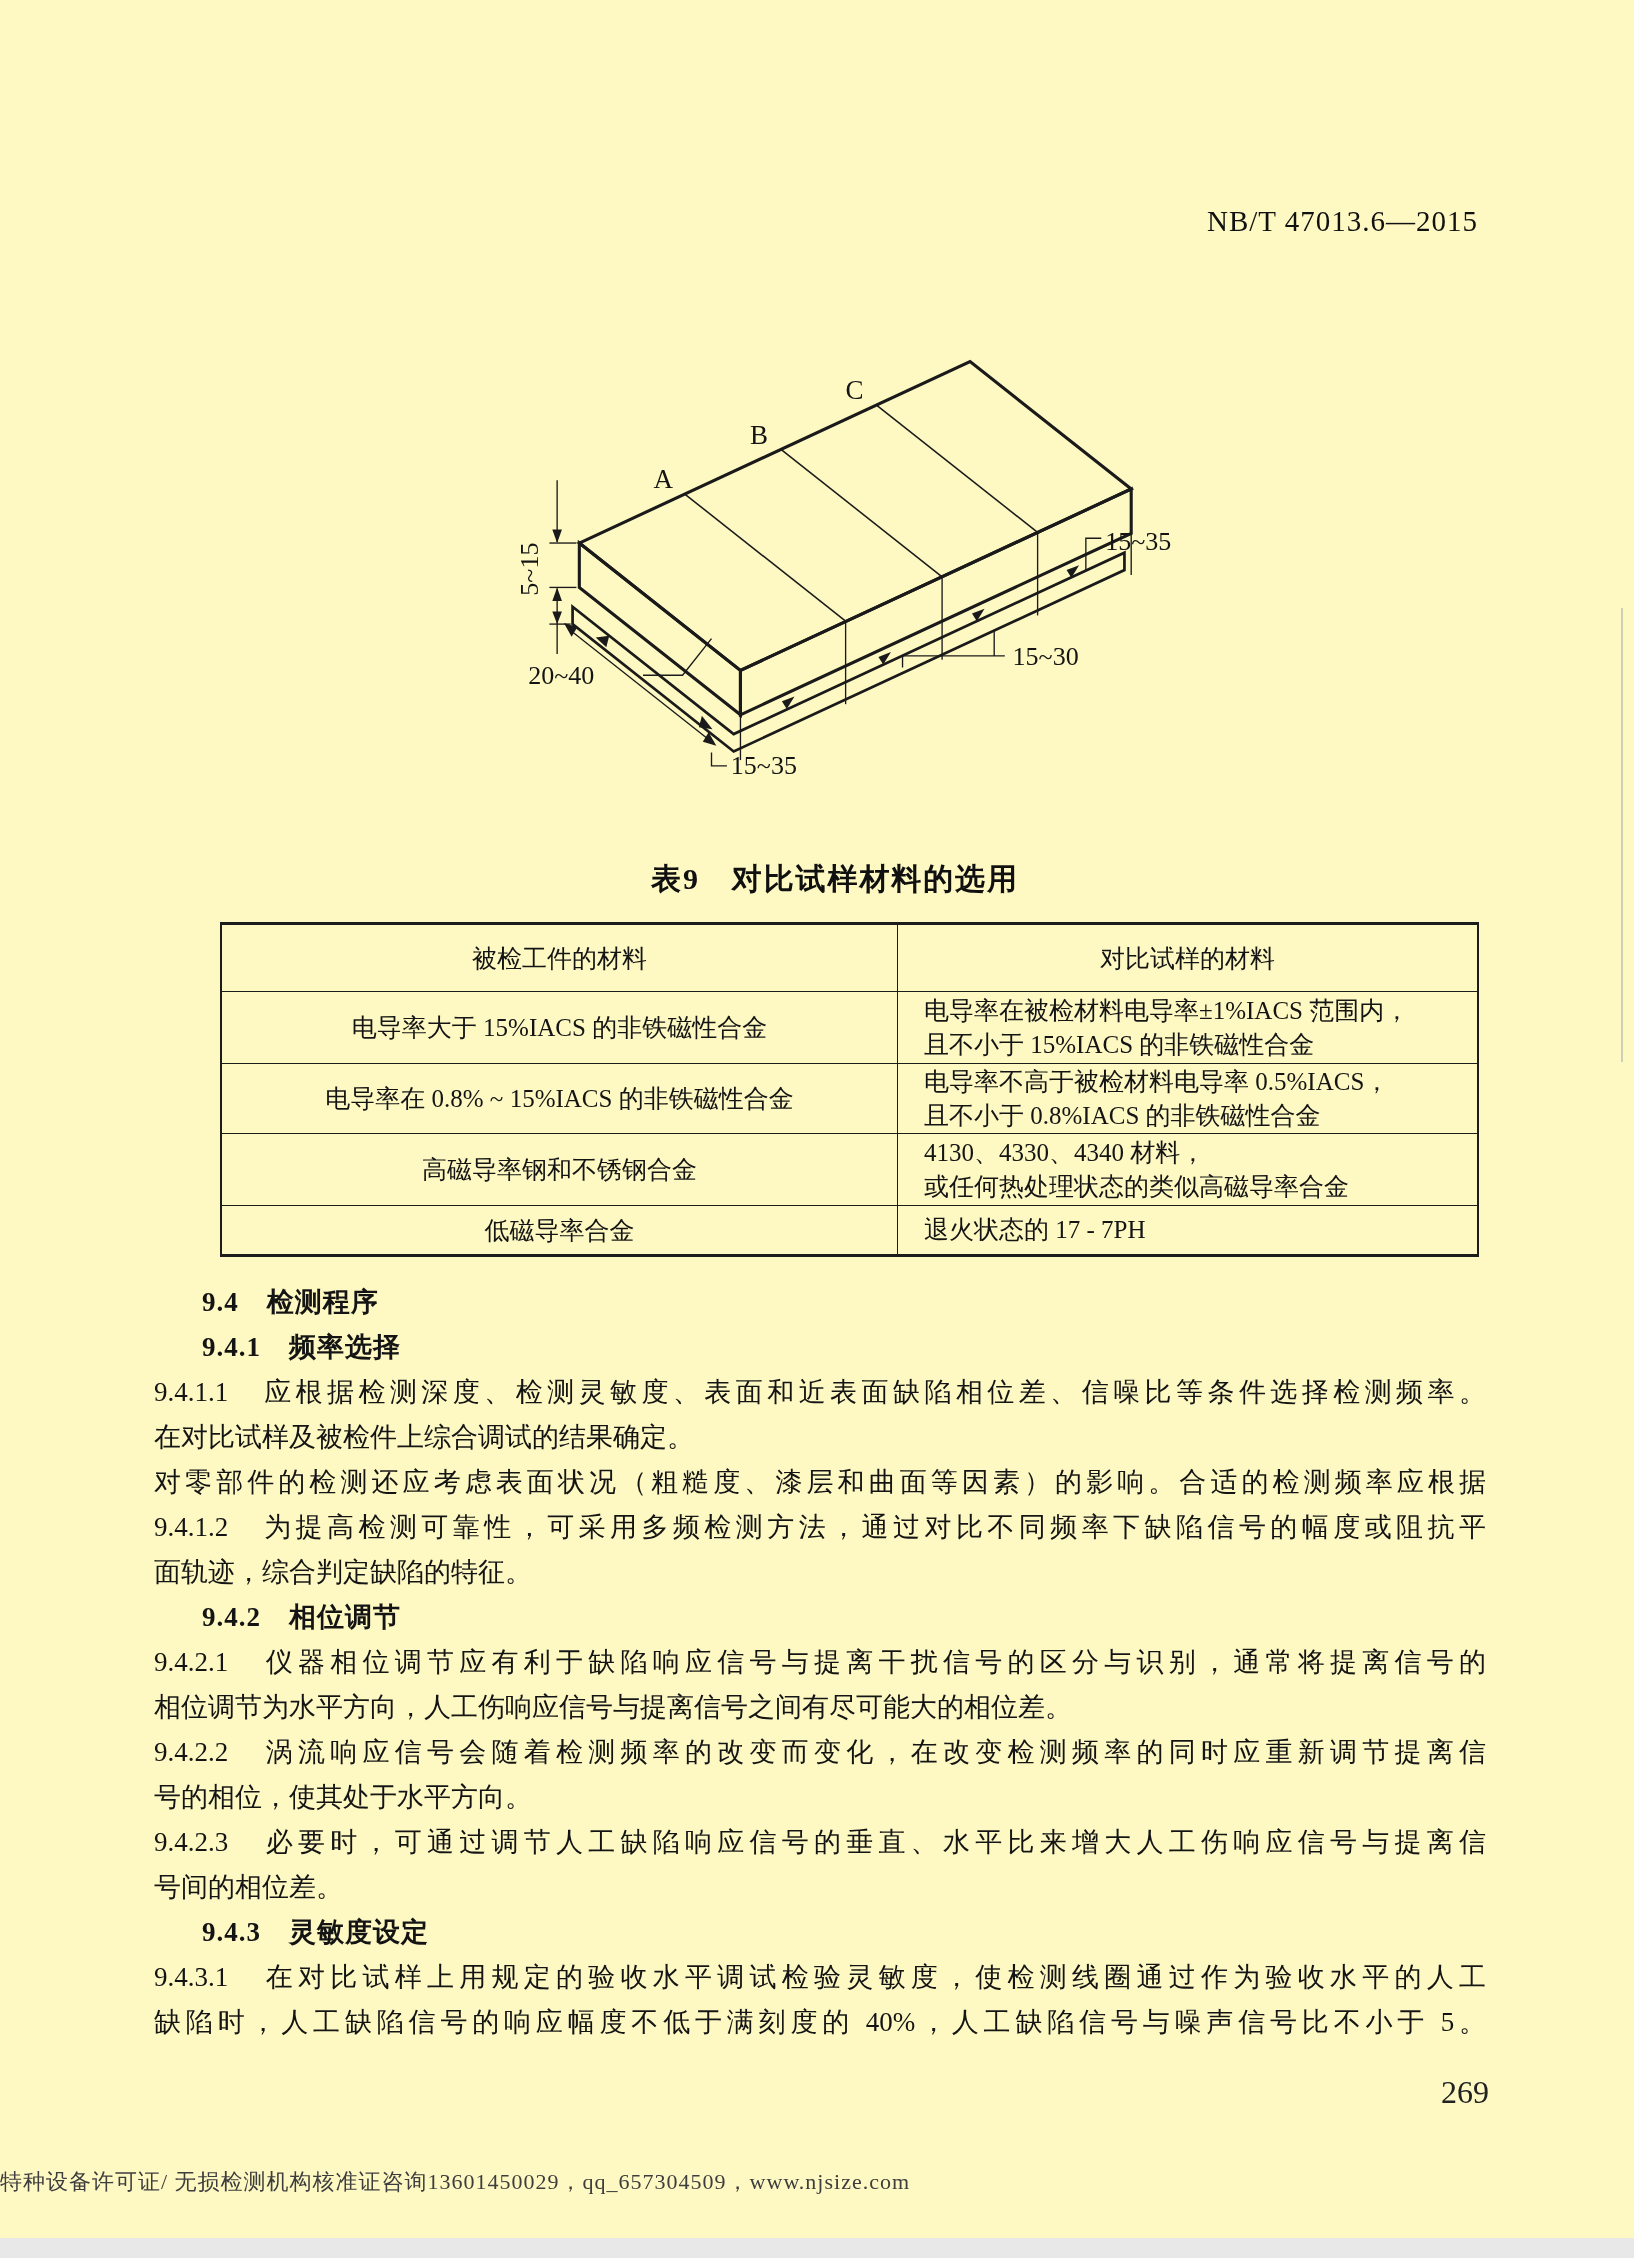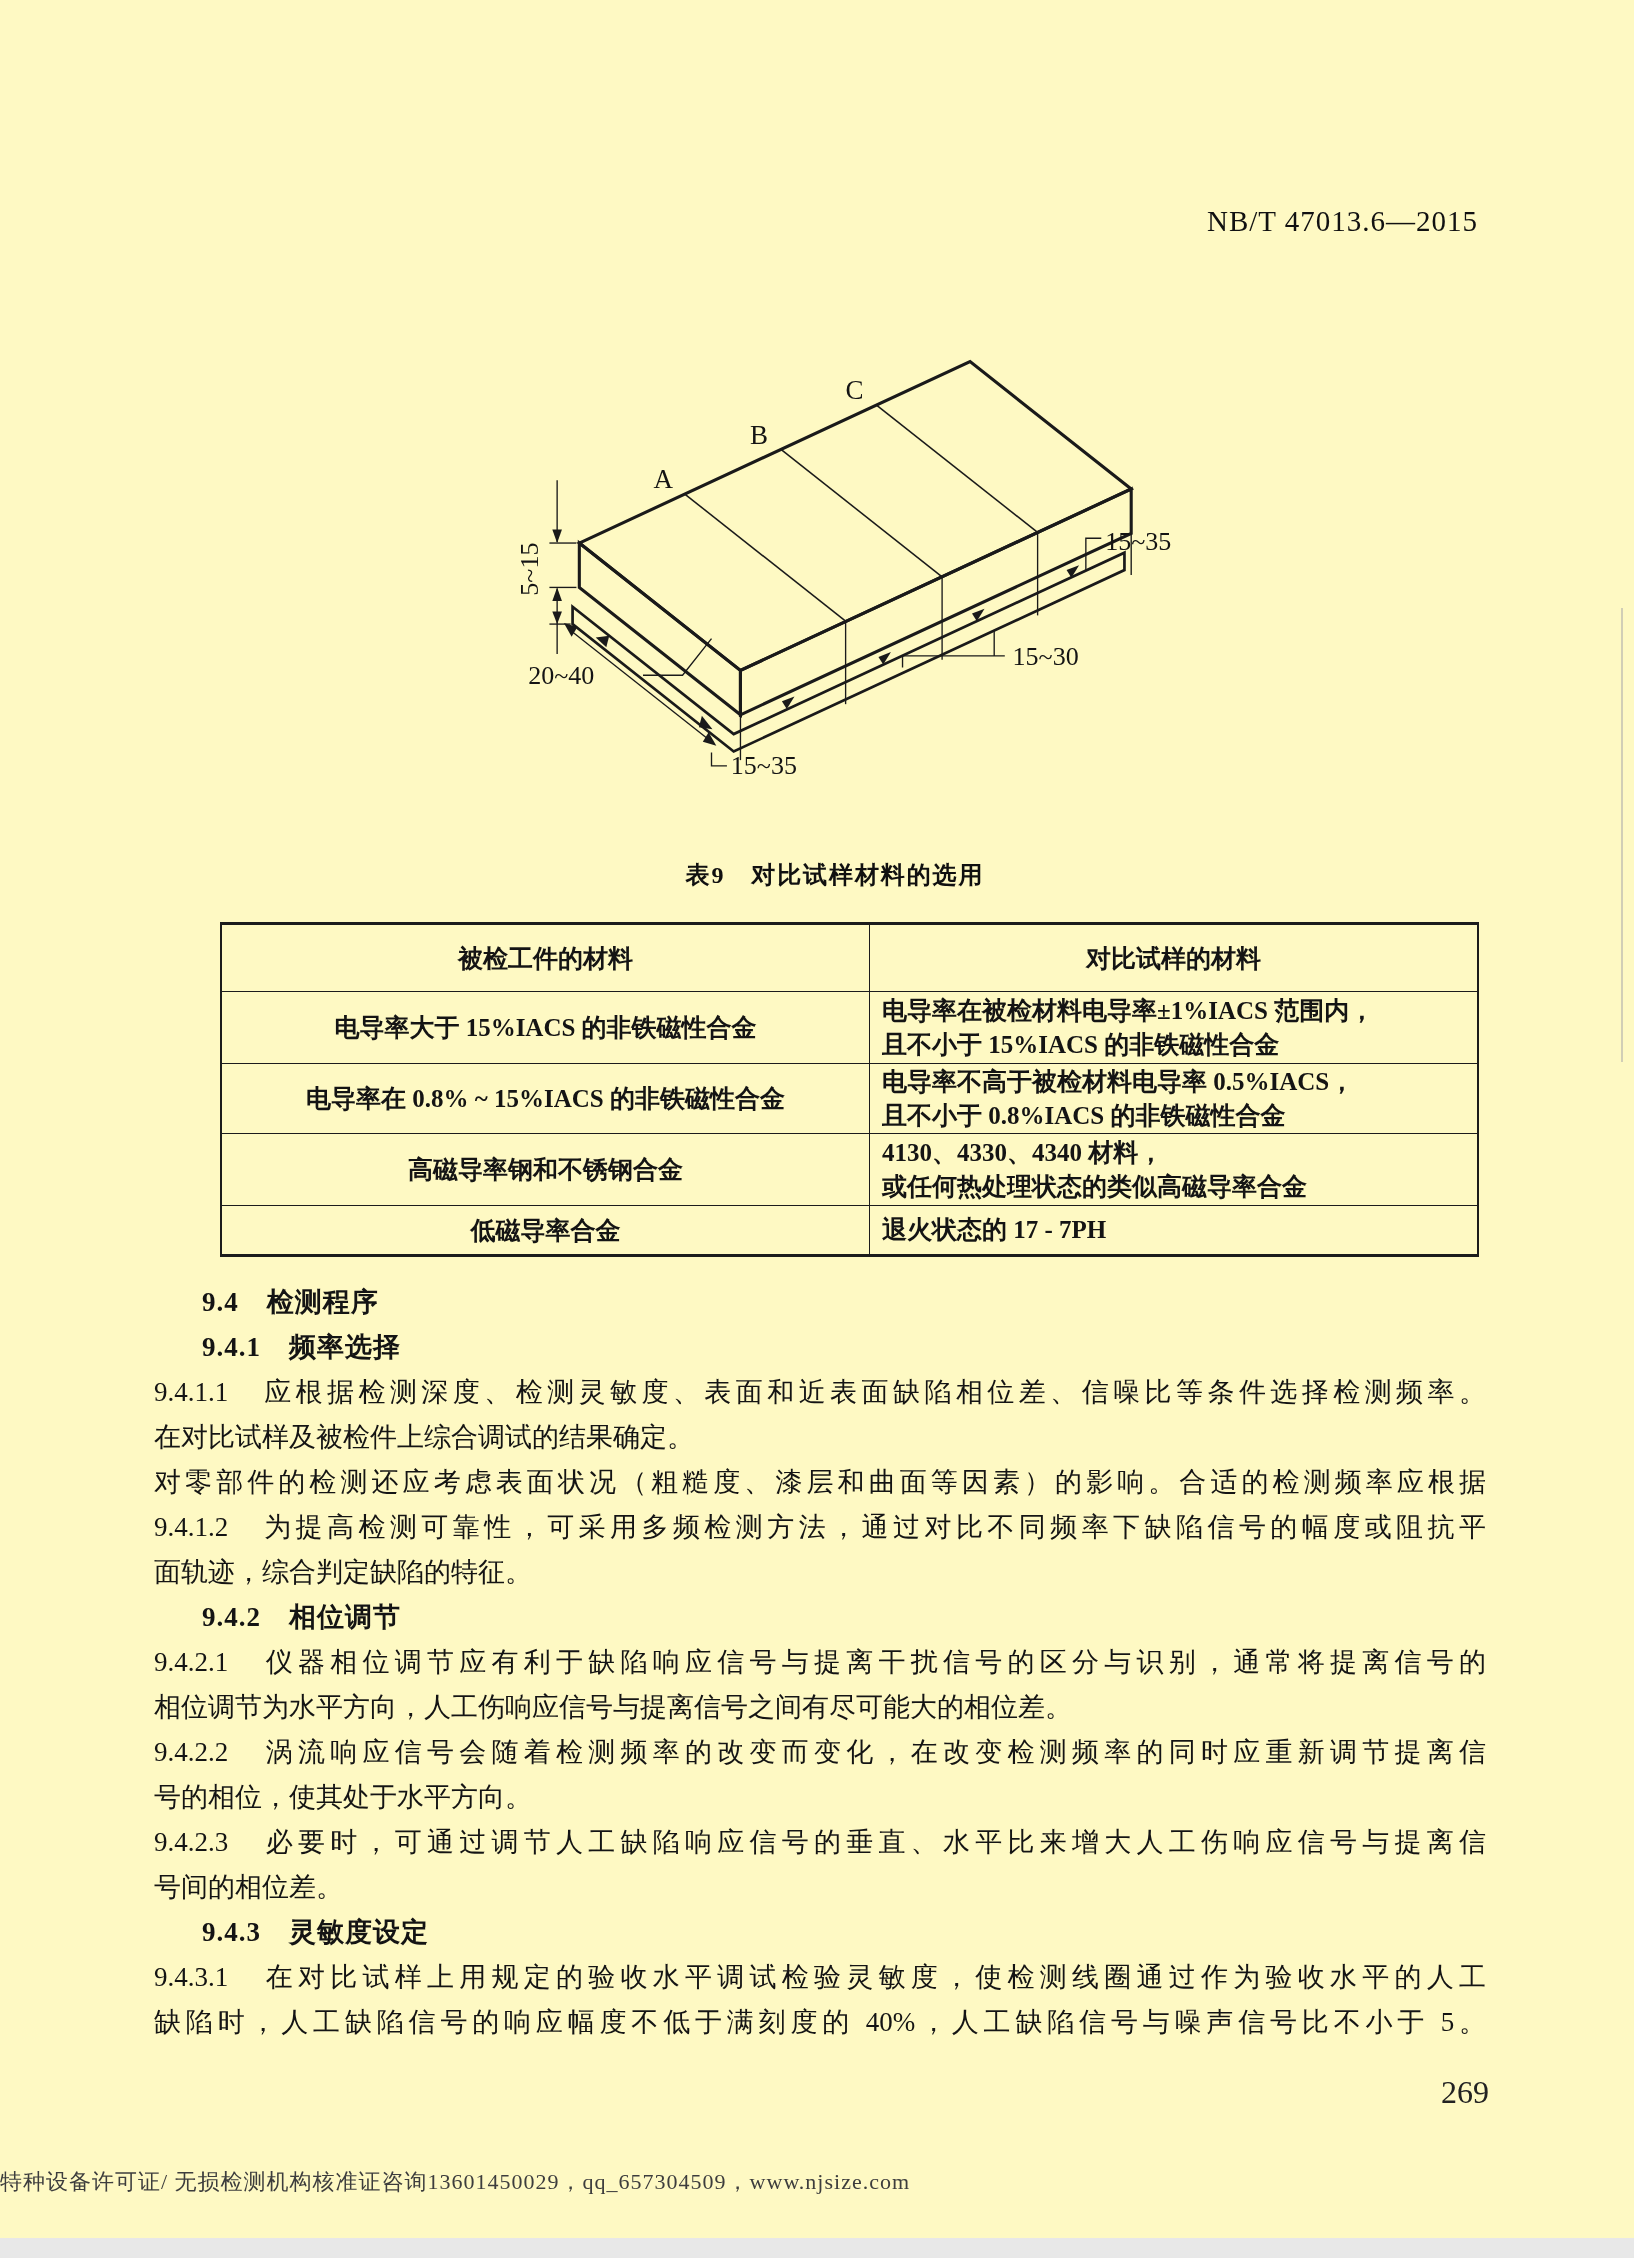--- a/index.html
+++ b/index.html
@@ -18,29 +18,29 @@
   
   .figure-wrap{position:absolute;left:468px;top:270px;width:734px;height:521px;}
   .figure-wrap svg{width:100%;height:100%;}
   .fig-caption{
     position:absolute;left:449px;top:780px;width:772px;
     text-align:center;font-size:29px;font-weight:600;letter-spacing:1.9px;color:#101010;
   }
   
   .tbl-title{
     position:absolute;left:449px;top:859px;width:772px;
-    text-align:center;font-size:24px;font-weight:600;letter-spacing:1.9px;color:#101010;
+    text-align:center;font-size:30px;font-weight:600;letter-spacing:1.9px;color:#101010;
   }
   table.materials{
     position:absolute;left:220px;top:922px;width:1259px;
     border-collapse:collapse;table-layout:fixed;
     font-size:25px;color:#141414;
   }
   table.materials td,table.materials th{
-    border:1.9px solid #1c1c1c;padding:0 12px;font-weight:bold;
+    border:1.9px solid #1c1c1c;padding:0 26px;font-weight:normal;
   }
   table.materials{border:2.9px solid #1c1c1c;border-top-width:3.9px;border-bottom-width:3.9px;}
   td.cL,th.cH{text-align:center;}
   td.cR{text-align:left;}
   td.cR .ln{line-height:34px;}
   
   .body-text{position:absolute;left:154px;top:1280px;width:1332px;}
   .bline{height:45px;line-height:45px;font-size:27px;white-space:nowrap;color:#141414;}
   .bline.full{white-space:normal;text-align:justify;text-align-last:justify;overflow:hidden;}
   .bline.heading{font-weight:700;letter-spacing:1px;margin-left:48px;}

